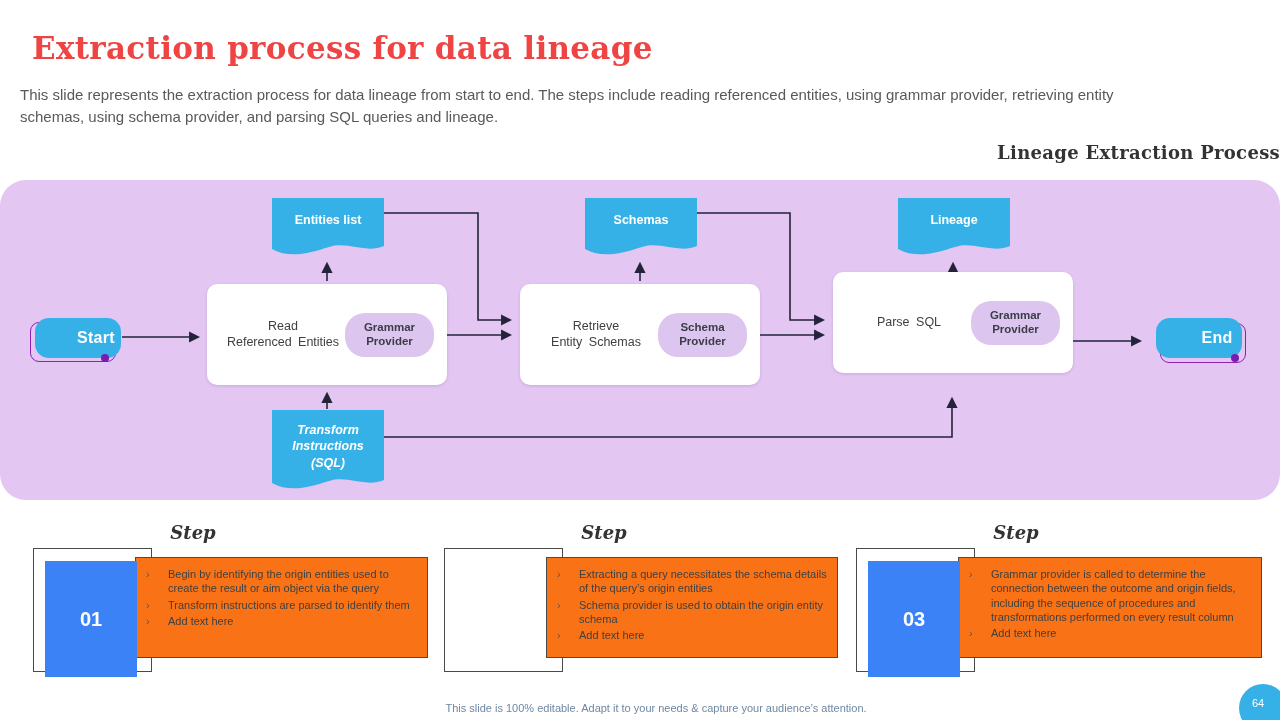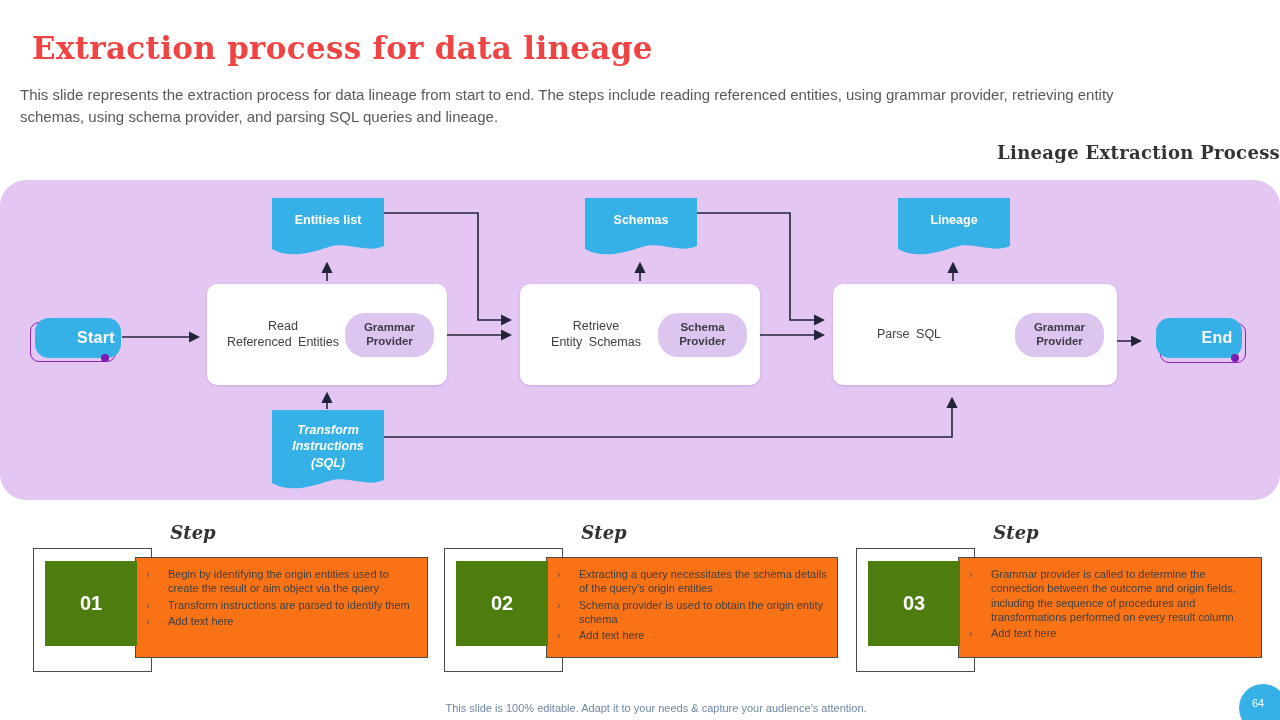--- a/index.html
+++ b/index.html
@@ -73,21 +73,21 @@
   .step-heading{
     position:absolute;left:110px;top:2px;width:100px;text-align:center;
     font-family:"DejaVu Serif",serif;font-weight:700;font-size:18px;color:#333;font-style:italic;
   }
   .step-outer{position:absolute;left:0;top:28px;width:117px;height:122px;border:1.6px solid #4a4a4a;background:#fff;}
   .step-textbox{
     position:absolute;left:102px;top:37px;height:101px;background:#f97316;
     border:1.2px solid #4a4a4a;z-index:2;box-sizing:border-box;padding:9px 6px 0 0;
   }
   .step-square{
-    position:absolute;left:12px;top:41px;width:92px;height:85px;background:#4d7c0f;z-index:3;
+    position:absolute;left:12px;top:41px;width:92px;height:116px;background:#3b82f6;z-index:3;
     display:flex;align-items:center;justify-content:center;
     color:#fdfdfd;font-weight:700;font-size:20px;
   }
   ul.bullets{margin:0;padding:0;list-style:none;}
   ul.bullets li{
     position:relative;padding-left:32px;margin-bottom:2px;
     font-size:11px;line-height:1.3;color:#404040;
   }
   ul.bullets li::before{content:"\203A";position:absolute;left:10px;top:0;color:#595959;}
   
@@ -147,21 +147,21 @@
   </div>
 
   <div class="process" style="left:520px;top:284px;">
     <div class="plabel">
       <div>Retrieve</div>
       <div>Entity Schemas</div>
     </div>
     <div class="provider">Schema Provider</div>
   </div>
 
-  <div class="process" style="left:833px;top:284px;padding-left:44px;">
+  <div class="process" style="left:833px;top:272px;">
     <div class="plabel">
       <div>Parse SQL</div>
       <div></div>
     </div>
     <div class="provider">Grammar Provider</div>
   </div>
 
   <div class="terminal end" style="left:1156px;top:318px;">
     <div class="outline"></div>
     <div class="fill">End</div>
@@ -212,21 +212,20 @@
   <div class="step-col" style="left:444px;width:394px;">
     <div class="step-heading">Step</div>
     <div class="step-outer"></div>
     <div class="step-textbox" style="width:292px;">
       <ul class="bullets">
         <li>Extracting a query necessitates the schema details of the query’s origin entities</li>
         <li>Schema provider is used to obtain the origin entity schema</li>
         <li>Add text here</li>
       </ul>
     </div>
-    <div class="step-square">02</div>
   </div>
 
   <div class="step-col" style="left:856px;width:406px;">
     <div class="step-heading">Step</div>
     <div class="step-outer"></div>
     <div class="step-textbox" style="width:304px;">
       <ul class="bullets">
         <li>Grammar provider is called to determine the connection between the outcome and origin fields, including the sequence of procedures and transformations performed on every result column</li>
         <li>Add text here</li>
       </ul>

